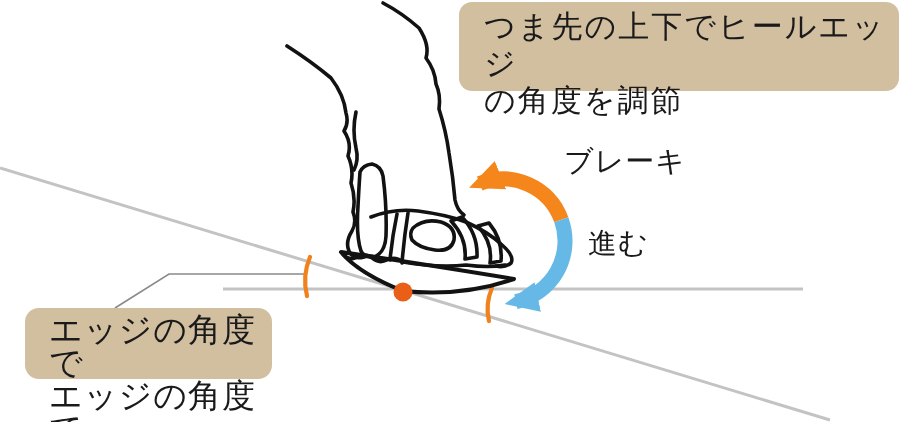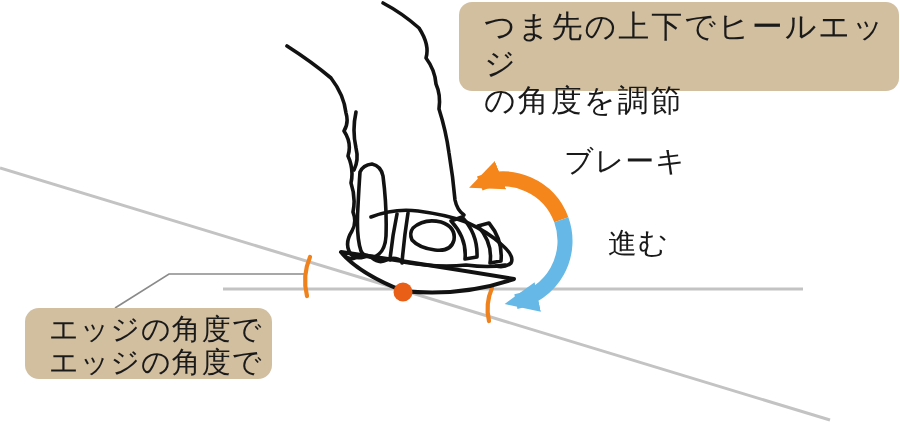--- a/index.html
+++ b/index.html
@@ -34,32 +34,32 @@
   .note-top{
     left:459px;top:2px;width:440px;height:89px;
     border-radius:13px;
     padding:6px 0 0 25px;
     font-size:31px;line-height:37px;letter-spacing:2px;
   }
   .note-bottom{
     left:25px;top:308px;width:247px;height:71px;
     border-radius:14px;
     padding:5px 0 0 24px;
-    font-size:29px;line-height:33px;letter-spacing:1px;
+    font-size:33px;line-height:33px;letter-spacing:1px;
   }
 
   
   .arrow-label{
     position:absolute;
     color:var(--text-ink);
     font-size:29px;line-height:30px;letter-spacing:1px;
     white-space:nowrap;
   }
   .label-brake{left:536px;top:146px;margin-left:28px;}
-  .label-advance{left:588px;top:228px;margin-left:20px;}
+  .label-advance{left:588px;top:228px;}
 </style>
 </head>
 <body>
 
 <div class="canvas">
 
   <svg width="900" height="422" viewBox="0 0 900 422">
     <defs>
       <marker id="head-orange" viewBox="0 0 10 10" refX="6.2" refY="5" markerWidth="2.4" markerHeight="2.4" orient="auto" markerUnits="strokeWidth">
         <path d="M0,0.8 L9.4,5 L0,9.2 Z" class="fill-orange"></path>

